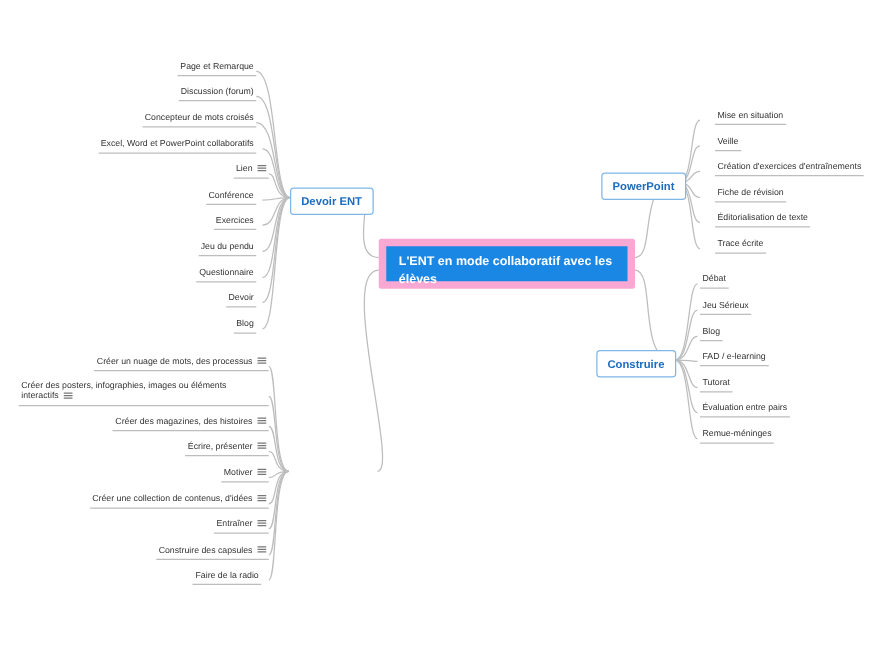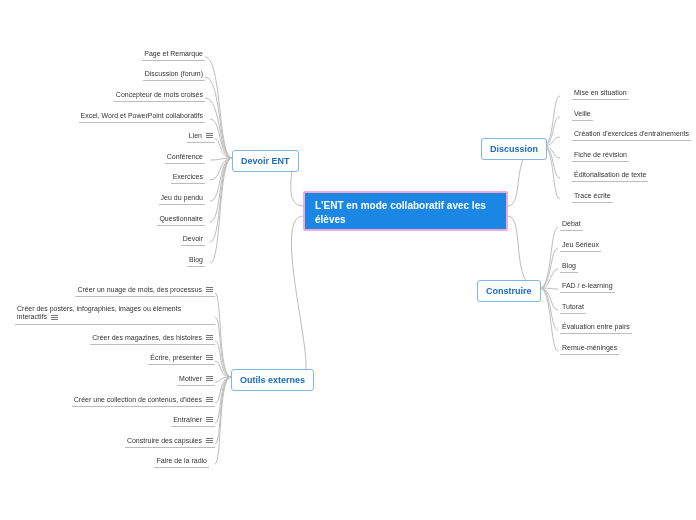--- a/index.html
+++ b/index.html
@@ -1,19 +1,19 @@
 <!DOCTYPE html>
 <html><head>
 <meta charset="utf-8">
 <style>
   html,body{margin:0;padding:0;width:696px;height:520px;background:#fff;font-family:Arial,Helvetica,sans-serif;overflow:hidden}
   .canvas{position:relative;width:696px;height:520px}
   svg.connectors{position:absolute;top:0;left:0;width:696px;height:520px;pointer-events:none}
   .node{position:absolute;box-sizing:border-box}
-  .root{left:303px;top:191px;width:205px;height:40px;background:#1b87e5;color:#fff;border-radius:2px;padding:6px 10px;font-size:10px;font-weight:bold;line-height:1.35;border:2px solid #f9a8d4}
+  .root{left:303px;top:191px;width:205px;height:40px;background:#1b87e5;color:#fff;border-radius:2px;padding:6px 10px;font-size:10px;font-weight:bold;line-height:1.35;border:6px solid #f9a8d4}
   .branch{border:1px solid #7fb7e8;border-radius:3px;background:#fff;color:#1b6bbf;font-weight:bold;font-size:9px;padding:5px 8px}
   .outils-ent{left:232px;top:150px}
   .outils-ext{left:231px;top:369px}
   .production{left:481px;top:138px}
   .interaction{left:477px;top:280px}
   .leaf{border-bottom:1px solid #bdbdbd;color:#333;font-size:7px;white-space:nowrap;padding:0 2px 2px 2px;line-height:1.2}
   .leaf-r{text-align:left}
   .leaf-l{text-align:right}
   .leaf-l-wrap{white-space:normal;max-width:200px;text-align:left}
   .note-icon{display:inline-block;width:7px;height:6px;margin-left:4px;vertical-align:middle}
@@ -66,22 +66,21 @@
     <path d="M540,288 C552,288 550,289 558,289"></path>
     <path d="M540,288 C552,288 550,310 558,310"></path>
     <path d="M540,288 C552,288 550,330 558,330"></path>
     <path d="M540,288 C552,288 550,351 558,351"></path>
   </g>
 </svg>
 
 <div class="node root">L'ENT en mode collaboratif avec les élèves</div>
 
 <div class="node branch outils-ent">Devoir ENT</div>
-<div class="node branch outils-ext">Outils externes</div>
-<div class="node branch production">Discussion</div>
+<div class="node branch production">PowerPoint</div>
 <div class="node branch interaction">Construire</div>
 
 <div class="node leaf leaf-l" style="right:491px;top:50px">Page et Remarque</div>
 <div class="node leaf leaf-l" style="right:491px;top:70px">Discussion (forum)</div>
 <div class="node leaf leaf-l" style="right:491px;top:91px">Concepteur de mots croisés</div>
 <div class="node leaf leaf-l" style="right:491px;top:112px">Excel, Word et PowerPoint collaboratifs</div>
 <div class="node leaf leaf-l" style="right:481px;top:132px"><span>Lien</span><span class="note-icon"><span></span><span></span><span></span></span></div>
 <div class="node leaf leaf-l" style="right:491px;top:153px">Conférence</div>
 <div class="node leaf leaf-l" style="right:491px;top:173px">Exercices</div>
 <div class="node leaf leaf-l" style="right:491px;top:194px">Jeu du pendu</div>

